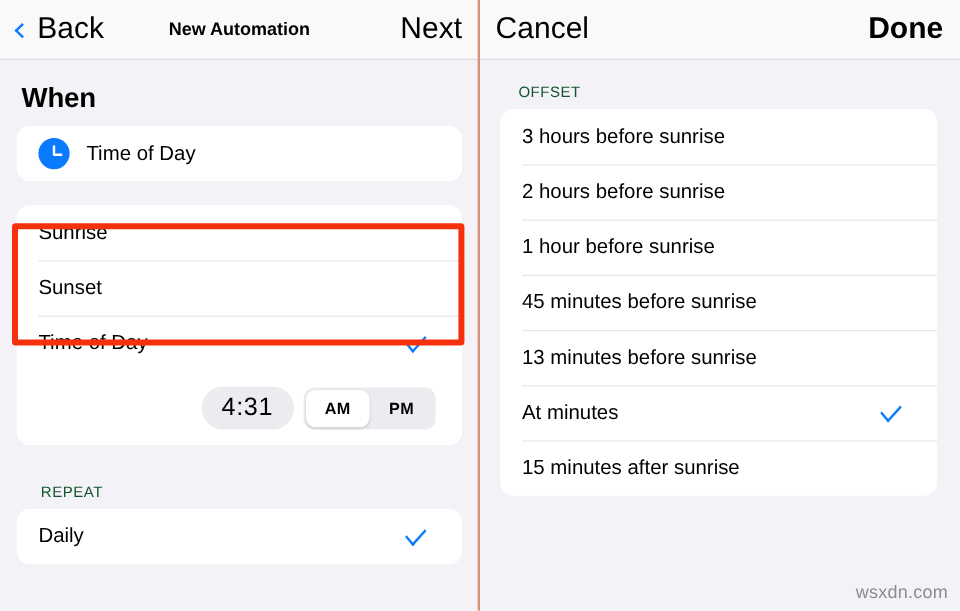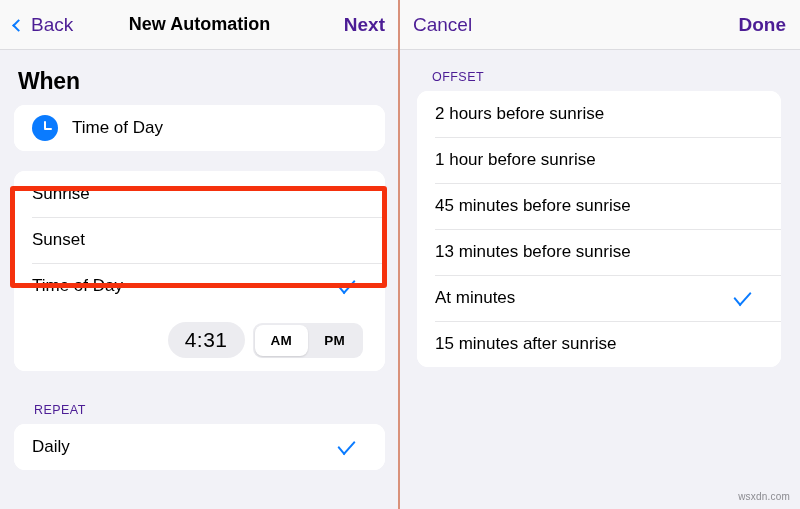--- a/index.html
+++ b/index.html
@@ -47,31 +47,31 @@
     height: 50px;
     background: #f9f9f9;
     border-bottom: 1px solid #dcdce0;
     display: flex;
     align-items: center;
     padding: 0 14px;
   }
   .nav-left, .nav-right {
     display: flex;
     align-items: center;
-    color: #4c1d95;
-    font-size: 19px;
+    color: #000000;
+    font-size: 25px;
     white-space: nowrap;
   }
   .nav-left { flex: 0 0 auto; }
-  .nav-right { flex: 0 0 auto; margin-left: auto; font-weight: bold; }
+  .nav-right { flex: 0 0 auto; margin-left: auto; }
   .nav-title {
     position: absolute;
     left: 0; right: 0;
     text-align: center;
-    font-size: 18px;
+    font-size: 15px;
     font-weight: bold;
     color: #000;
     pointer-events: none;
   }
   .chevron-back {
     display: inline-block;
     width: 9px;
     height: 9px;
     border-left: 2.4px solid #0a7bff;
     border-bottom: 2.4px solid #0a7bff;
@@ -87,21 +87,21 @@
   .section-heading {
     font-size: 23px;
     font-weight: bold;
     color: #000;
     padding: 18px 18px 10px 18px;
     letter-spacing: -0.2px;
   }
 
   .group-label {
     font-size: 12.5px;
-    color: #4c1d95;
+    color: #14532d;
     letter-spacing: 0.45px;
     padding: 0 0 7px 34px;
   }
   .group-label-right { padding: 0 0 7px 33px; }
 
   .card {
     background: #ffffff;
     border-radius: 11px;
     margin: 0 14px;
     overflow: hidden;
@@ -229,21 +229,21 @@
     border: 5px solid #f5310d;
     border-radius: 3px;
     z-index: 50;
     pointer-events: none;
   }
 
   .watermark {
     position: absolute;
     right: 10px;
     bottom: 7px;
-    font-size: 10px;
+    font-size: 15px;
     color: #8b8b90;
     letter-spacing: 0.2px;
     z-index: 70;
     margin-top: 32px;
   }
 </style>
 </head>
 <body>
 
 <div id="screen">
@@ -323,20 +323,23 @@
         <span>Done</span>
       </div>
     </div>
 
     <div class="content">
       <div class="spacer-20"></div>
       <div class="group-label group-label-right">OFFSET</div>
 
       <div class="card card-right">
         <div class="row">
+          <span class="row-label">3 hours before sunrise</span>
+        </div>
+        <div class="row">
           <span class="row-label">2 hours before sunrise</span>
         </div>
         <div class="row">
           <span class="row-label">1 hour before sunrise</span>
         </div>
         <div class="row">
           <span class="row-label">45 minutes before sunrise</span>
         </div>
         <div class="row">
           <span class="row-label">13 minutes before sunrise</span>

